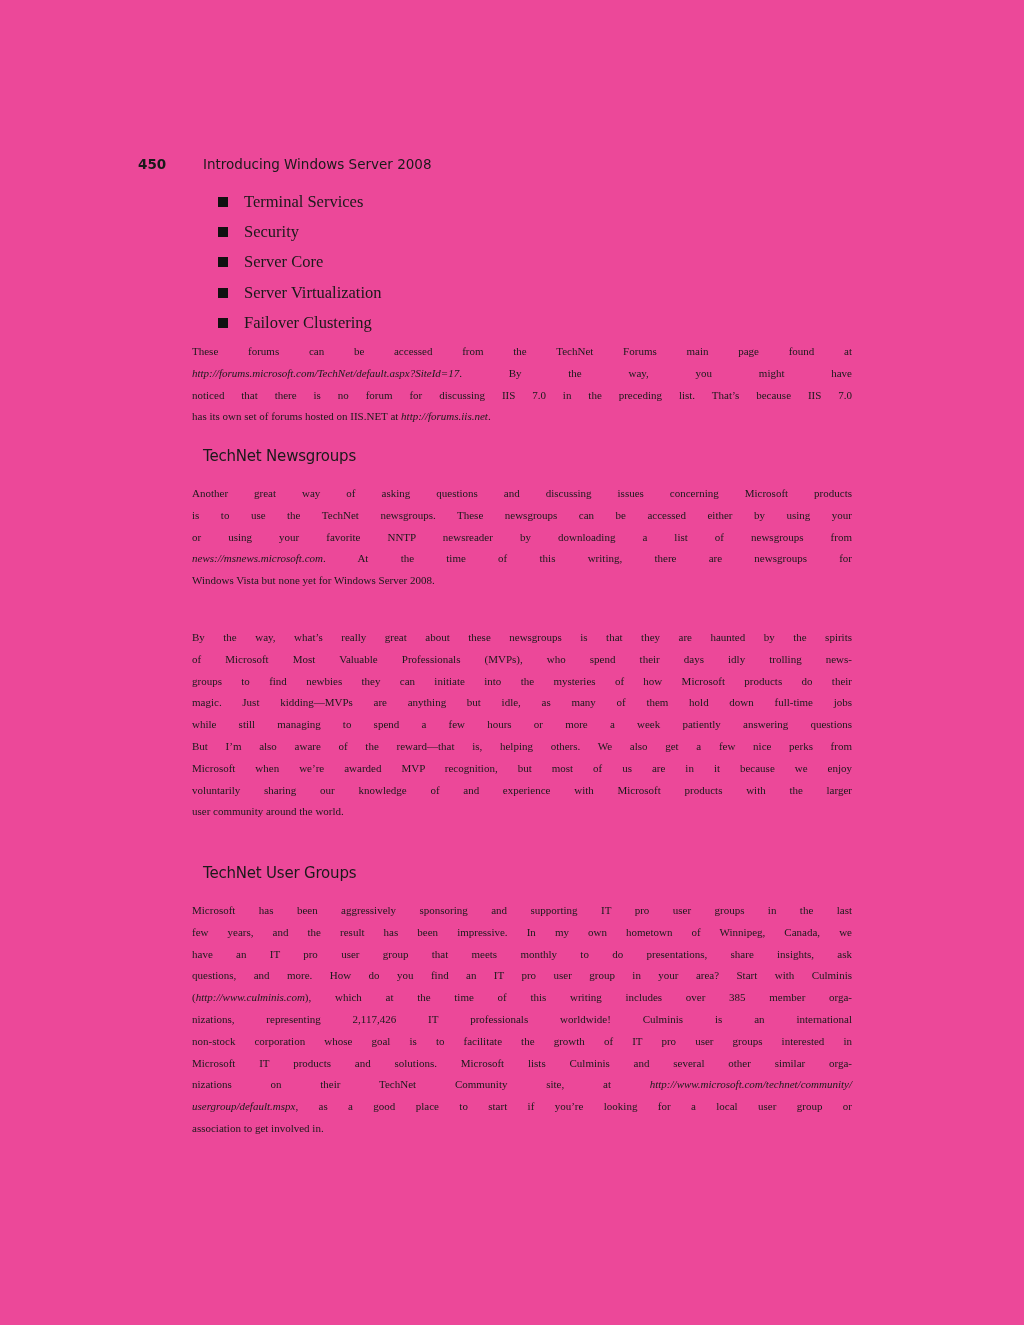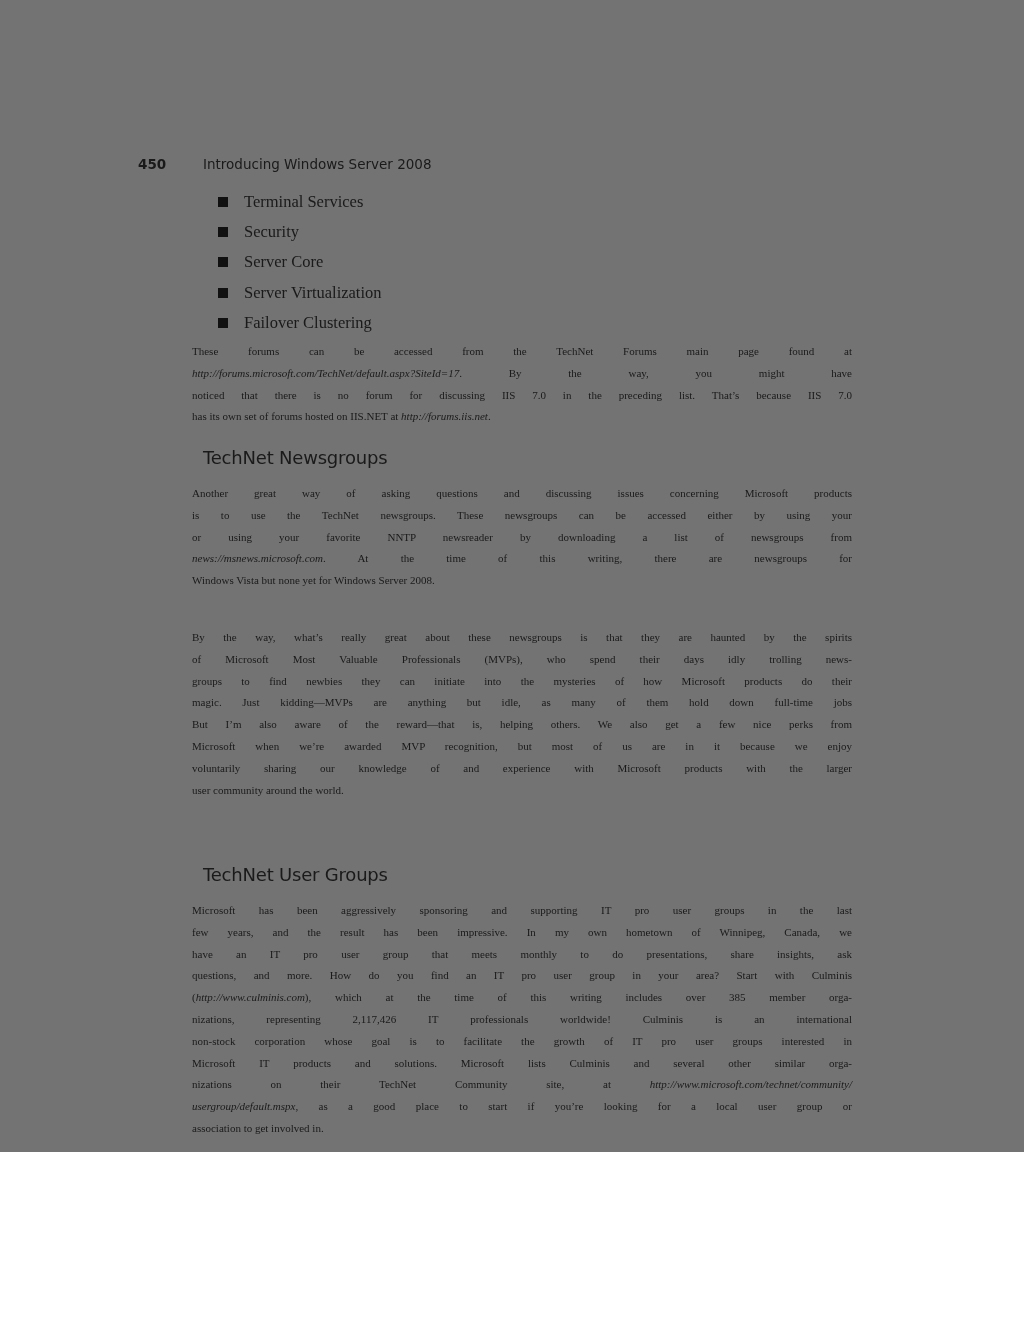--- a/index.html
+++ b/index.html
@@ -1,29 +1,29 @@
 <!DOCTYPE html>
 <html><head>
 <meta charset="utf-8">
 <style>
   html, body { margin: 0; padding: 0; background: #ffffff; }
   body { width: 1024px; height: 1325px; position: relative; overflow: hidden; color: #1a1a1a; }
-  .page { position: absolute; left: 0; top: 0; width: 1024px; height: 1152px; background: #737373; }
+  .page { position: absolute; left: 0; top: 0; width: 1024px; height: 1325px; background: #ec4899; }
   .running-head { position: absolute; top: 156px; left: 138px; font-family: "DejaVu Sans", sans-serif; font-size: 13.5px; }
   .page-number { position: absolute; left: 0; top: 0; font-weight: bold; }
   .running-title { position: absolute; left: 65px; top: 0; white-space: nowrap; }
   .bullets { position: absolute; left: 218px; top: 191px; margin: 0; padding: 0; list-style: none; }
   .bullet-item { height: 30.2px; position: relative; font-family: "Liberation Serif", serif; font-size: 16.5px; line-height: 22px; }
   .bullet-mark { position: absolute; left: 0; top: 6px; width: 10px; height: 10px; background: #111; }
   .bullet-text { position: absolute; left: 26px; top: 0; white-space: nowrap; }
   .para { position: absolute; left: 192px; width: 660px; font-family: Liberation Serif, serif; font-size: 11px; line-height: 21.8px; }
   .line { display: block; white-space: nowrap; height: 21.8px; text-align: justify; text-align-last: justify; }
   .line.last { text-align-last: left; }
   .line em { font-style: italic; margin-top: 16px; }
-  .heading { position: absolute; left: 203px; font-family: "DejaVu Sans", sans-serif; font-size: 18px; font-weight: normal; margin: 0; letter-spacing: -0.2px; }
+  .heading { position: absolute; left: 203px; font-family: "DejaVu Sans", sans-serif; font-size: 15px; font-weight: normal; margin: 0; letter-spacing: -0.2px; }
 </style>
 </head>
 <body>
 
 <div class="page">
 
   <div class="running-head">
     <span class="page-number">450</span>
     <span class="running-title">Introducing Windows Server 2008</span>
   </div>
@@ -66,20 +66,21 @@
       <span class="line"><span>or using your favorite NNTP newsreader by downloading a list of newsgroups from</span></span>
       <span class="line"><em>news://msnews.microsoft.com</em><span>. At the time of this writing, there are newsgroups for</span></span>
       <span class="line last"><span>Windows Vista but none yet for Windows Server 2008.</span></span>
     </div>
 
   <div class="para" style="top:627px;">
       <span class="line"><span>By the way, what’s really great about these newsgroups is that they are haunted by the spirits</span></span>
       <span class="line"><span>of Microsoft Most Valuable Professionals (MVPs), who spend their days idly trolling news-</span></span>
       <span class="line"><span>groups to find newbies they can initiate into the mysteries of how Microsoft products do their</span></span>
       <span class="line"><span>magic. Just kidding—MVPs are anything but idle, as many of them hold down full-time jobs</span></span>
+      <span class="line"><span>while still managing to spend a few hours or more a week patiently answering questions</span></span>
       <span class="line"><span>But I’m also aware of the reward—that is, helping others. We also get a few nice perks from</span></span>
       <span class="line"><span>Microsoft when we’re awarded MVP recognition, but most of us are in it because we enjoy</span></span>
       <span class="line"><span>voluntarily sharing our knowledge of and experience with Microsoft products with the larger</span></span>
       <span class="line last"><span>user community around the world.</span></span>
     </div>
 
   <h2 class="heading" style="top:864px;">TechNet User Groups</h2>
 
   <div class="para" style="top:900px;">
       <span class="line"><span>Microsoft has been aggressively sponsoring and supporting IT pro user groups in the last</span></span>

